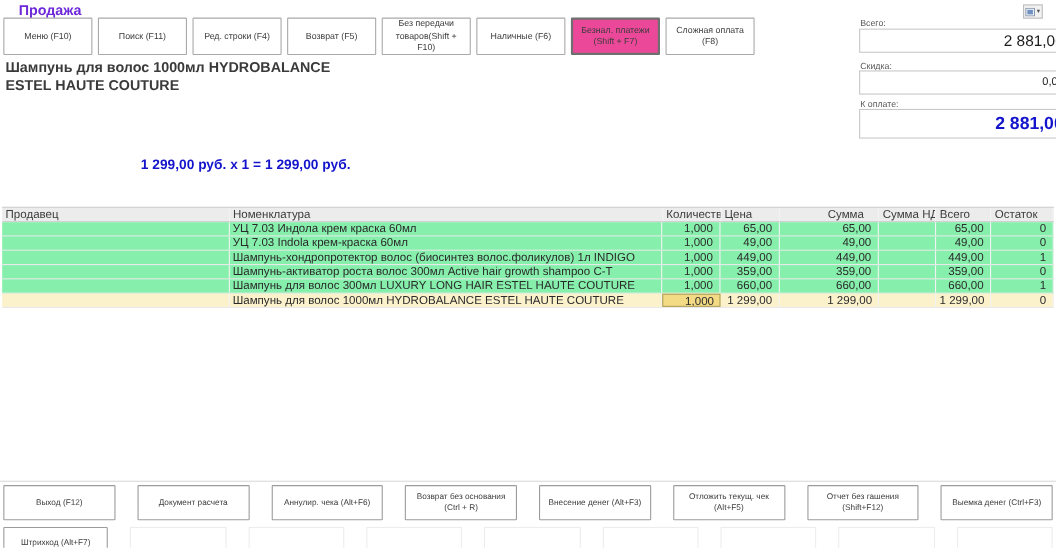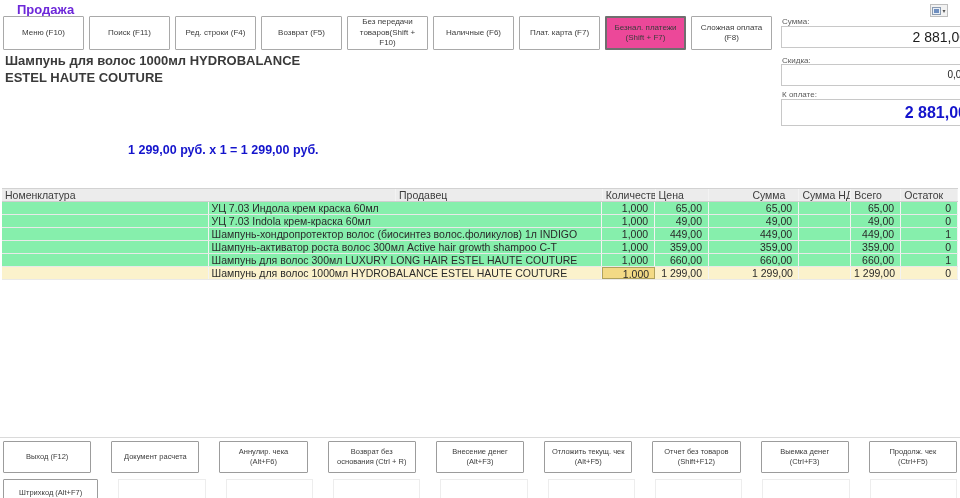--- a/index.html
+++ b/index.html
@@ -74,41 +74,40 @@
   <span class="view-caret">▾</span>
 </div>
 
 <div class="top-toolbar">
   <button class="tb-btn">Меню (F10)</button>
   <button class="tb-btn">Поиск (F11)</button>
   <button class="tb-btn">Ред. строки (F4)</button>
   <button class="tb-btn">Возврат (F5)</button>
   <button class="tb-btn">Без передачи товаров(Shift + F10)</button>
   <button class="tb-btn">Наличные (F6)</button>
-  <button class="tb-btn">Плат. карта (F7)</button>
   <button class="tb-btn active">Безнал. платежи (Shift + F7)</button>
   <button class="tb-btn">Сложная оплата (F8)</button>
 </div>
 
 <div class="product-name">Шампунь для волос 1000мл HYDROBALANCE ESTEL HAUTE COUTURE</div>
 <div class="price-line">1 299,00 руб. х 1  = 1 299,00 руб.</div>
 
 <div class="totals">
-  <div class="tot-label lbl-total">Сумма:</div>
+  <div class="tot-label lbl-total">Всего:</div>
   <div class="tot-field f-total">2 881,00</div>
   <div class="tot-label lbl-disc">Скидка:</div>
   <div class="tot-field f-disc">0,00</div>
   <div class="tot-label lbl-pay">К оплате:</div>
   <div class="tot-field f-pay">2 881,00</div>
 </div>
 
 <div class="items-table">
   <div class="t-row t-head">
+    <div class="cell c0">Продавец</div>
     <div class="cell c1">Номенклатура</div>
-    <div class="cell c0">Продавец</div>
     <div class="cell c2">Количество</div>
     <div class="cell c3">Цена</div>
     <div class="cell c4">Сумма</div>
     <div class="cell c5">Сумма НДС</div>
     <div class="cell c6">Всего</div>
     <div class="cell c7">Остаток</div>
   </div>
 
   <div class="t-row">
     <div class="cell c0"></div>
@@ -178,23 +177,22 @@
 </div>
 
 <div class="bottom-bar">
   <div class="bb-row">
     <button class="bb-btn">Выход (F12)</button>
     <button class="bb-btn">Документ расчета</button>
     <button class="bb-btn">Аннулир. чека (Alt+F6)</button>
     <button class="bb-btn">Возврат без основания (Ctrl + R)</button>
     <button class="bb-btn">Внесение денег (Alt+F3)</button>
     <button class="bb-btn">Отложить текущ. чек (Alt+F5)</button>
-    <button class="bb-btn">Отчет без товаров (Shift+F12)</button>
+    <button class="bb-btn">Отчет без гашения (Shift+F12)</button>
     <button class="bb-btn">Выемка денег (Ctrl+F3)</button>
-    <button class="bb-btn">Продолж. чек (Ctrl+F5)</button>
   </div>
   <div class="bb-row bb-row2">
     <button class="bb-btn">Штрихкод (Alt+F7)</button>
     <div class="bb-slot"></div>
     <div class="bb-slot"></div>
     <div class="bb-slot"></div>
     <div class="bb-slot"></div>
     <div class="bb-slot"></div>
     <div class="bb-slot"></div>
     <div class="bb-slot"></div>

